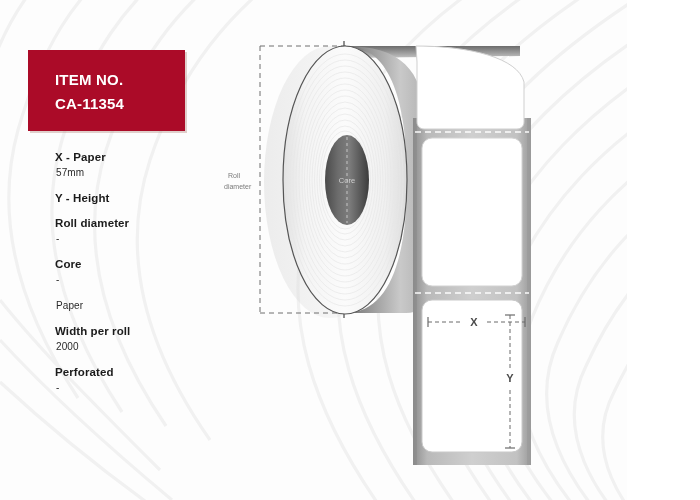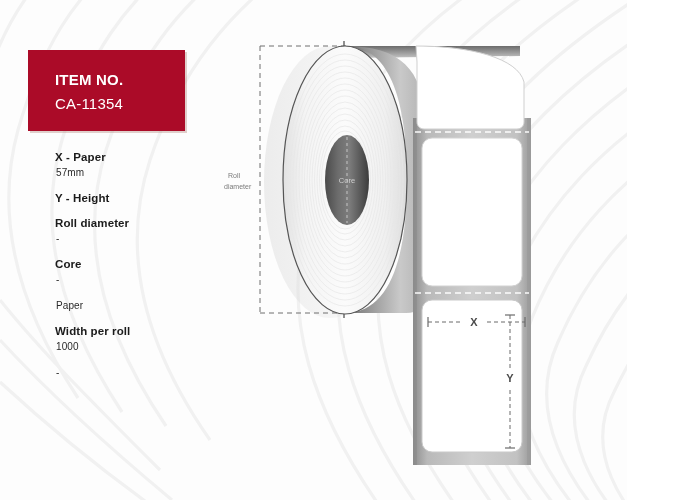--- a/index.html
+++ b/index.html
@@ -22,21 +22,21 @@
     box-shadow:2px 2px 0 0 rgba(170,120,110,.35);
   }
   #item-badge .badge-inner{
     position:absolute;left:27px;top:20px;
   }
   .badge-title{
     color:#ffffff;font-size:15px;font-weight:bold;letter-spacing:.2px;
     line-height:20px;white-space:nowrap;
   }
   .badge-code{
-    color:#ffffff;font-size:15px;font-weight:normal;letter-spacing:.2px;
+    color:#ffffff;font-size:15px;font-weight:bold;letter-spacing:.2px;
     line-height:22px;margin-top:3px;white-space:nowrap;
   }
 
   
   #spec-list{position:absolute;left:55px;top:150px;width:180px;z-index:5;}
   .spec-row{margin-bottom:10px;}
   .spec-label{
     font-size:11.5px;font-weight:bold;color:#1b1b1b;line-height:15px;
     letter-spacing:.1px;white-space:nowrap;
   }
@@ -118,25 +118,26 @@
       <div class="spec-label">Core</div>
       <div class="spec-value">-</div>
     </div>
 
     <div class="spec-row">
       <div class="spec-value">Paper</div>
     </div>
 
     <div class="spec-row">
       <div class="spec-label">Width per roll</div>
-      <div class="spec-value">1000</div>
-    </div>
-
-
-    <div class="spec-row">
+      <div class="spec-value">2000</div>
+    </div>
+
+
+    <div class="spec-row">
+      <div class="spec-label">Perforated</div>
       <div class="spec-value">-</div>
     </div>
 
   </div>
 
   <svg id="diagram" viewBox="0 0 700 500">
     <defs>
       <linearGradient id="gradRollFace" x1="0" y1="0" x2="1" y2="0">
         <stop offset="0%" stop-color="#e2e2e2"></stop>
         <stop offset="18%" stop-color="#f4f4f4"></stop>

